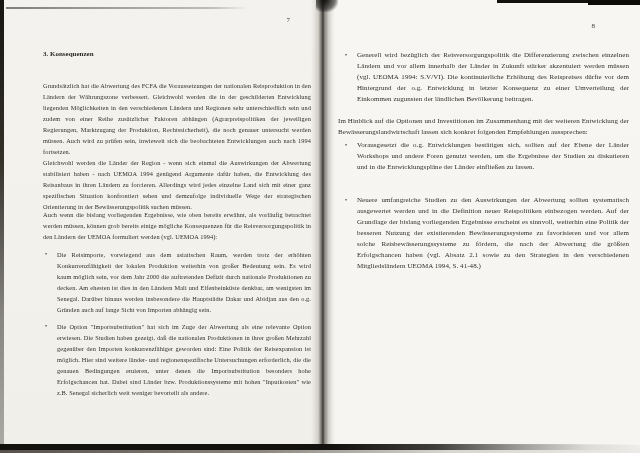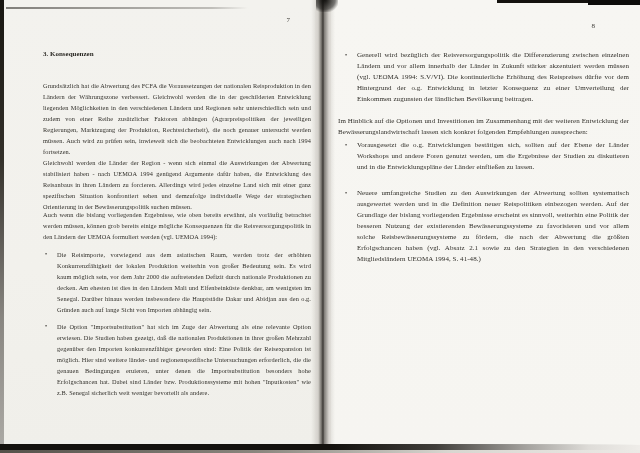--- a/index.html
+++ b/index.html
@@ -52,21 +52,21 @@
   .bullet .btext  { display: block; padding-left: 12px; color: #312f2a; text-align: justify; }
 
   .b-l { left: 45px; width: 266px; }
   .b-l0 { top: 249px; }
   .b-l1 { top: 321px; }
 
   .b-r { left: 345px; width: 284px; }
   .b-r-top { top: 50px; }
   .intro-r { left: 338px; top: 116px; width: 291px; }
   .b-r0 { top: 140px; }
-  .b-r1 { top: 188px; }
+  .b-r1 { top: 195px; }
 </style>
 </head>
 <body>
 
 <div class="spread">
 
   <div class="page page-left"></div>
   <div class="page page-right"></div>
 
   <div class="pagenum pn-left">7</div>

